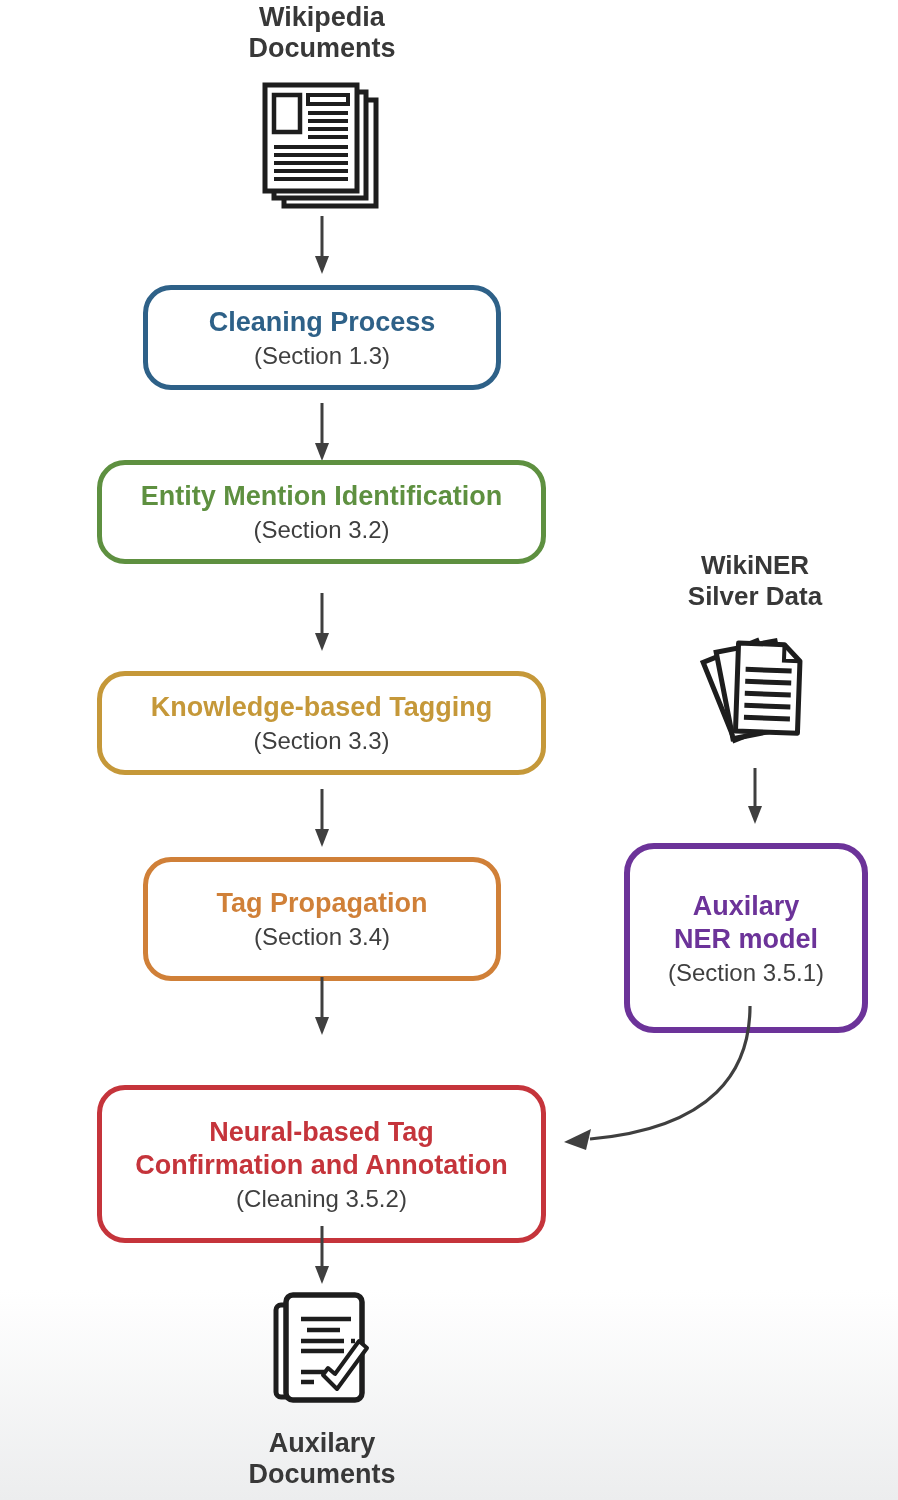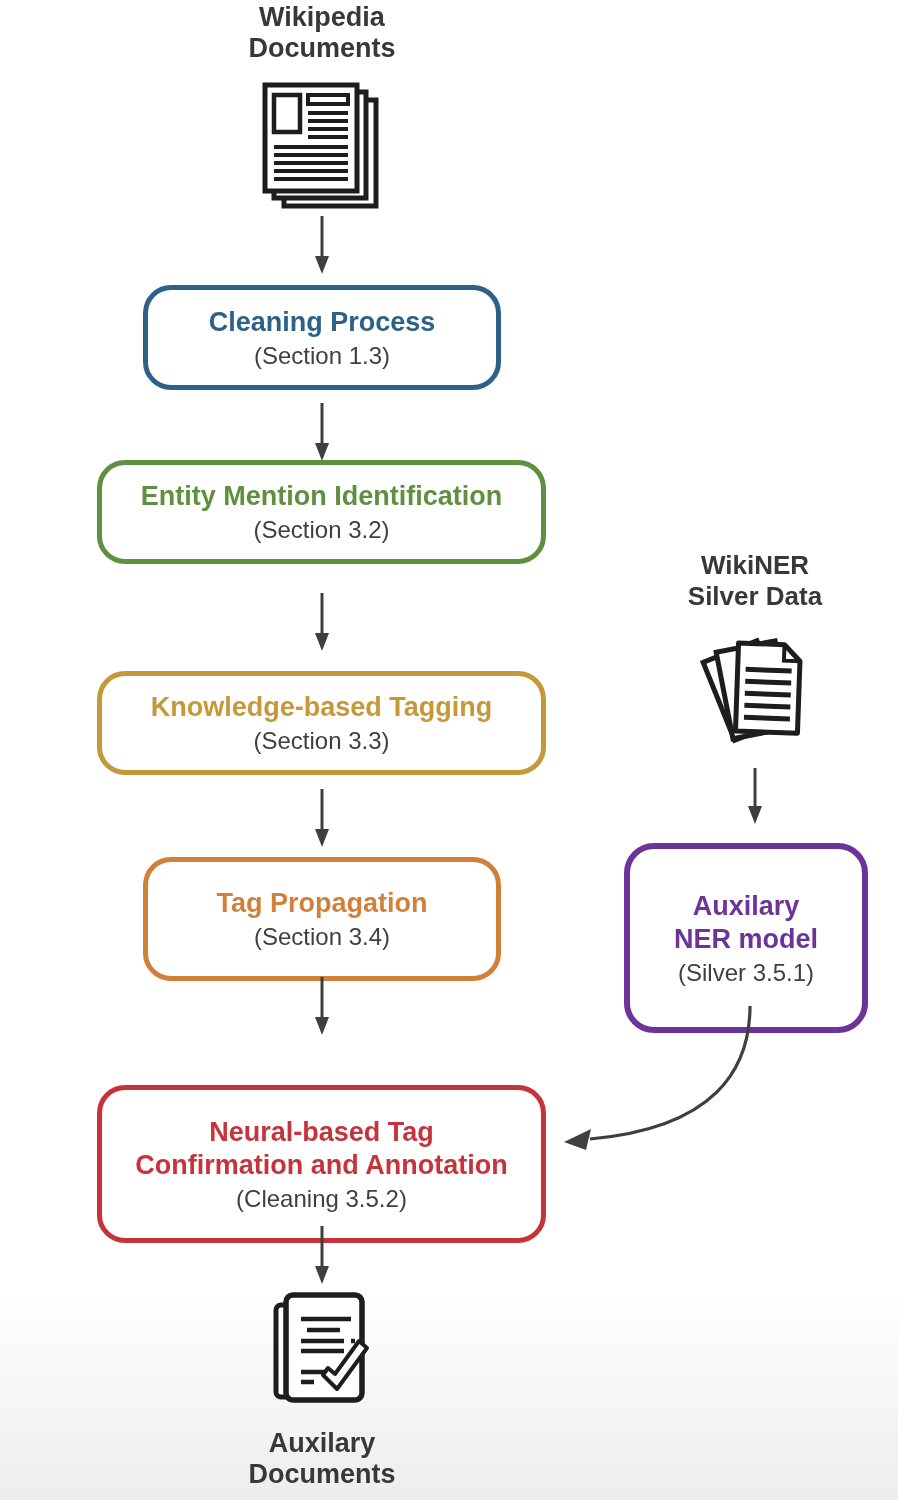--- a/index.html
+++ b/index.html
@@ -171,21 +171,21 @@
   <div class="varrow" style="left:745px;top:768px;">
     <svg width="20" height="56" viewBox="0 0 20 56">
       <line x1="10" y1="0" x2="10" y2="40" stroke="#3F3F3F" stroke-width="3"></line>
       <polygon points="3,38 17,38 10,56" fill="#3F3F3F"></polygon>
     </svg>
   </div>
 
   <div class="box aux-box" style="--c:#6C3399;left:624px;top:843px;width:244px;height:190px;">
     <div class="title">Auxilary</div>
     <div class="title">NER model</div>
-    <div class="section">(Silver 3.5.1)</div>
+    <div class="section">(Section 3.5.1)</div>
   </div>
 
   <div class="icon-wrap" style="left:556px;top:998px;">
     <svg width="212" height="158" viewBox="0 0 212 158" fill="none">
       <path d="M194 8 C194 72 158 130 34 141" stroke="#3F3F3F" stroke-width="3.2"></path>
       <polygon points="8,144 35,131 30,152" fill="#3F3F3F"></polygon>
     </svg>
   </div>
 
 </div>

